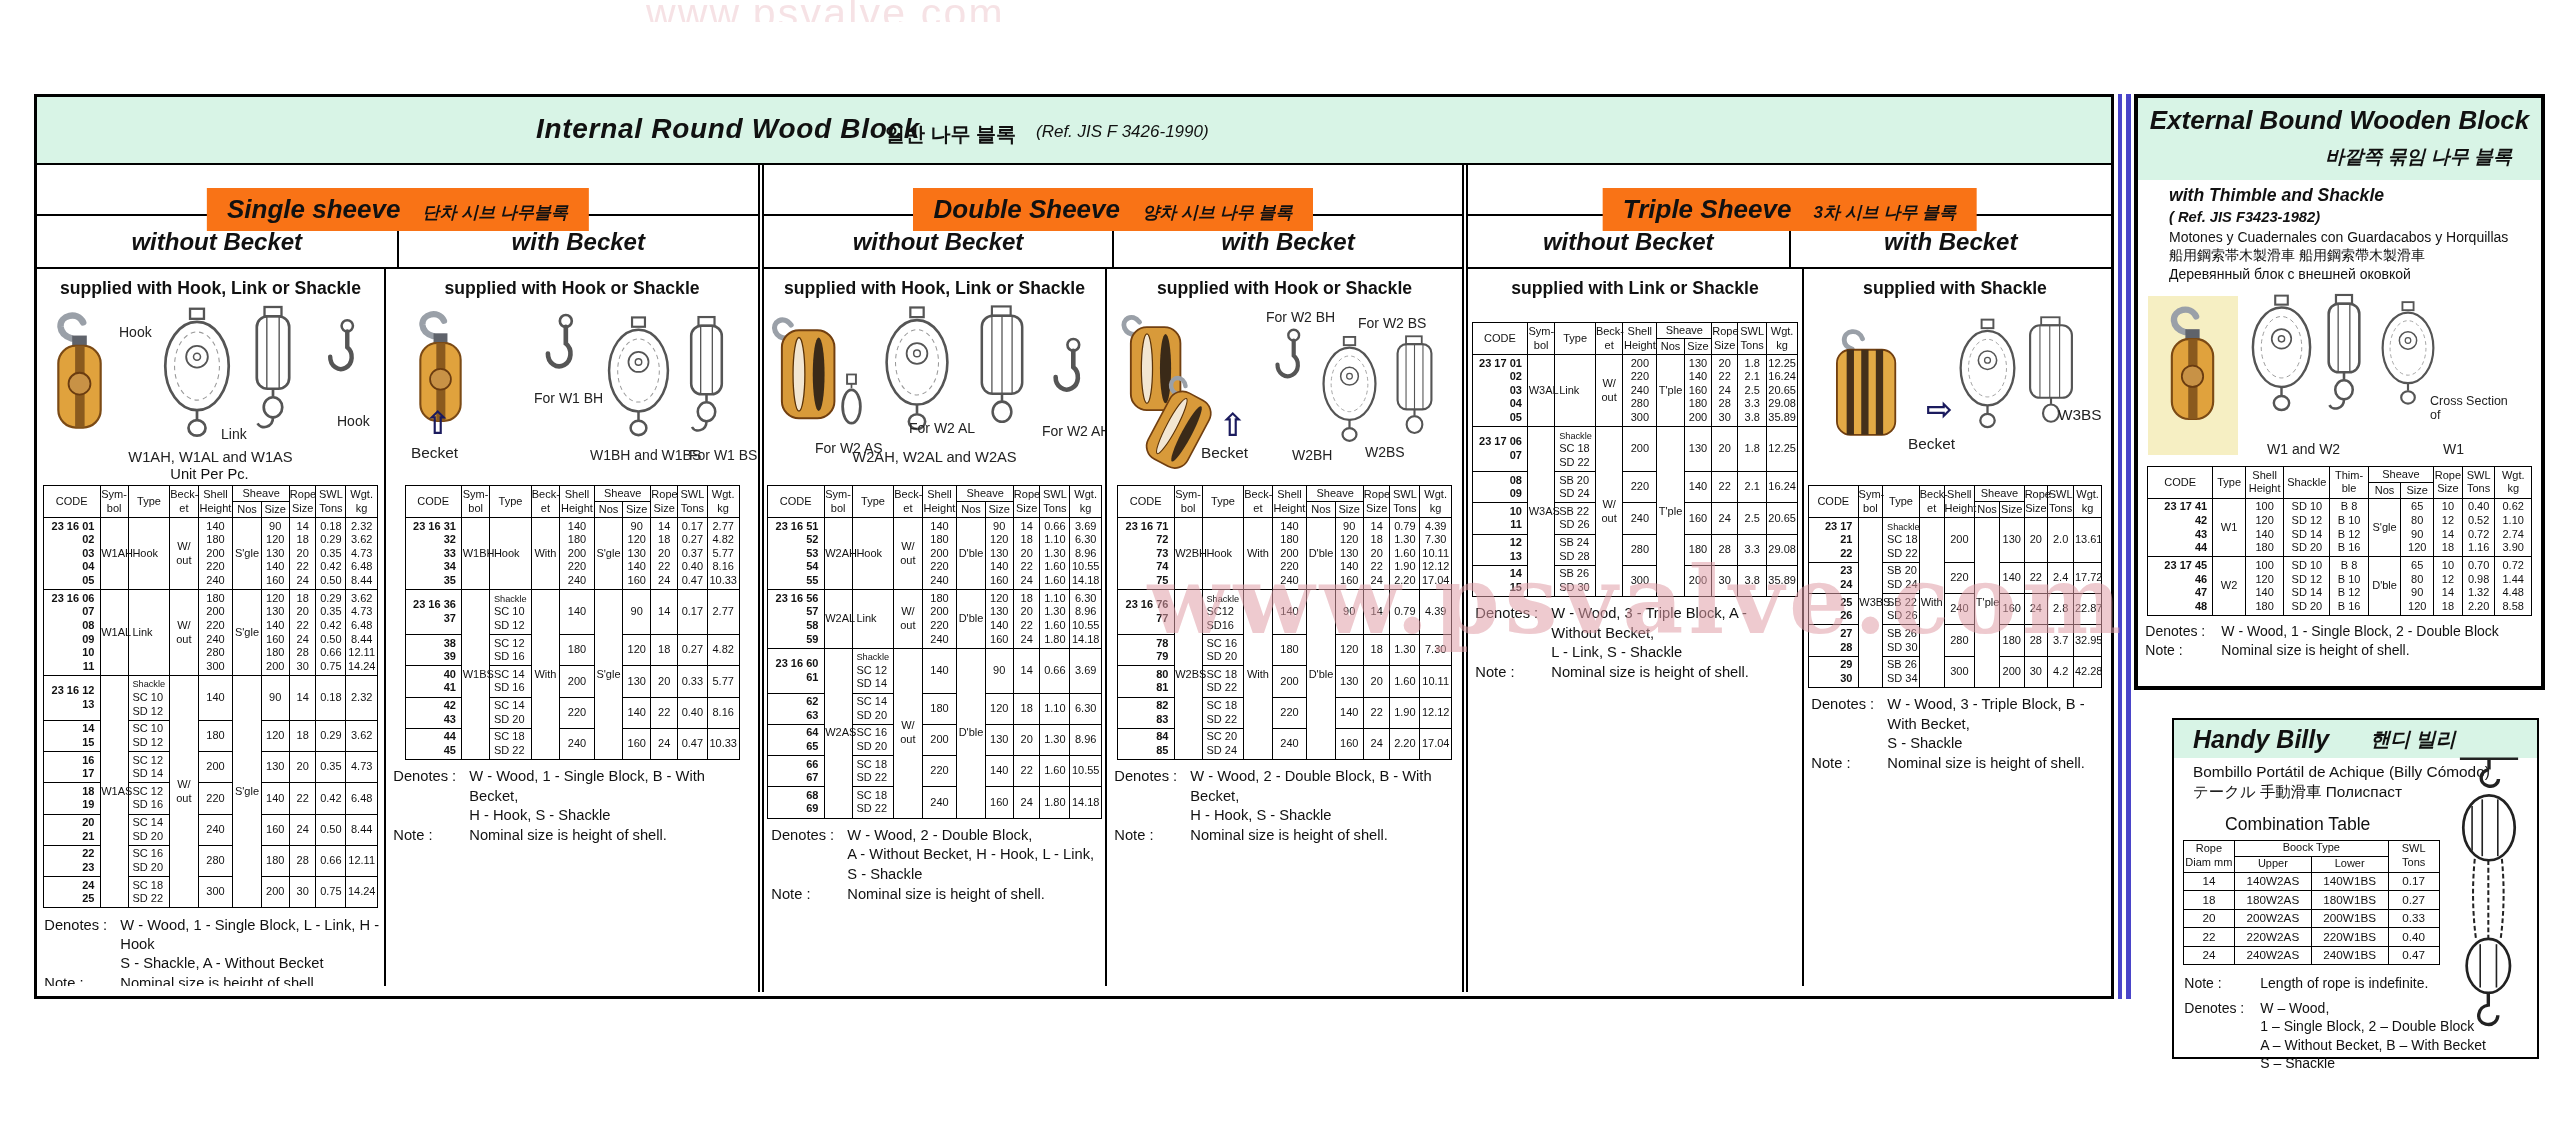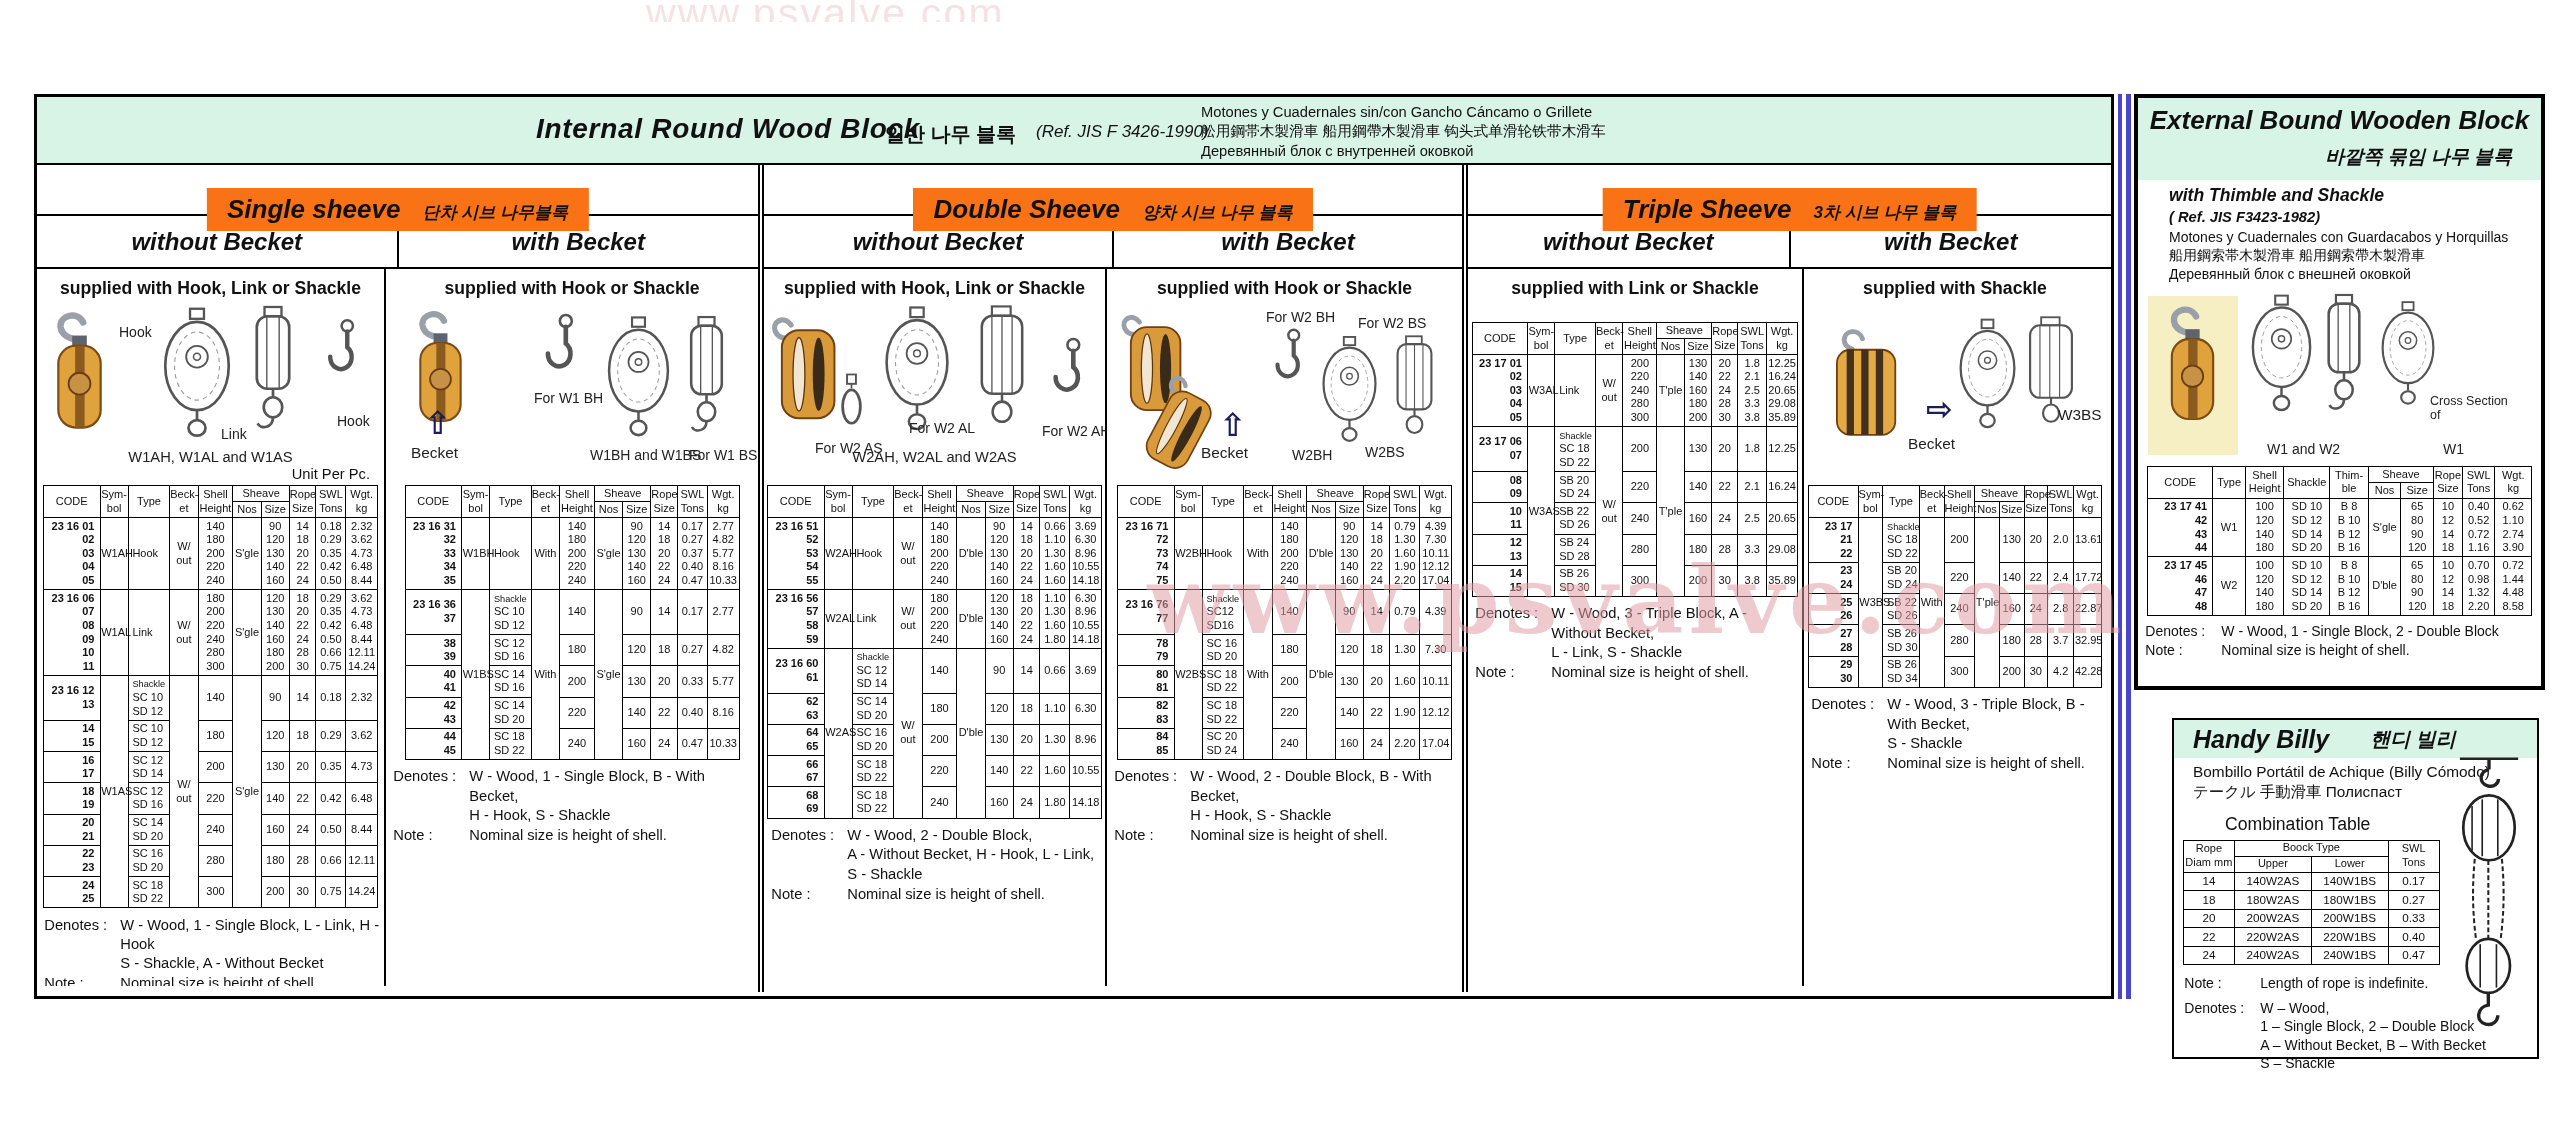--- a/index.html
+++ b/index.html
@@ -34,21 +34,21 @@
   .cols{display:flex;height:717px;overflow:hidden}
   .colA,.colB{position:relative;height:100%;overflow:hidden}
   .colA{border-right:2.2px solid #000}
   .sec1 .colA{width:349px}.sec1 .colB{width:372px}
   .sec2 .colA{width:343px}.sec2 .colB{width:355px}
   .sec3 .colA{width:336px}.sec3 .colB{width:302px}
   .supplied{text-align:center;font-size:17.6px;font-weight:bold;padding-top:8.8px;height:34px}
   .illus{position:relative;height:163px}
   .ilab{position:absolute;font-size:14px;color:#222;white-space:nowrap}
   .icap{position:absolute;left:0;right:0;bottom:1.5px;text-align:center;font-size:14.7px;color:#222}
-  .unitlab{font-size:14.7px;text-align:right;padding-right:14px;height:19px}
+  .unitlab{font-size:14.7px;text-align:center;padding-right:2px;height:19px}
   .sp26{height:19px}
 
   
   table{border-collapse:collapse;table-layout:fixed;background:#fff}
   .blocktable{width:335px;margin:0 auto;font-size:11px}
   .sec3 .colA .blocktable{width:326px}
   .sec3 .colB .blocktable{width:294px}
   th,td{border:1.2px solid #000;text-align:center;vertical-align:middle;padding:1.5px 0.7px;line-height:1.24}
   thead th{font-weight:normal;font-size:11px;white-space:pre-line;border-bottom:1.5px solid #000;padding:0.7px 0}
   td.code{text-align:right;padding-right:5.1px;font-weight:bold}
@@ -191,25 +191,20 @@
 <div class="page">
 
   <div class="wm-top">www.psvalve.com</div>
 
 
   <div class="main">
     <div class="ir-head">
       <span class="ir-title">Internal Round  Wood Block</span>
       <span class="ir-ko">일반 나무 블록</span>
       <span class="ir-ref">(Ref. JIS F 3426-1990)</span>
-      <div class="ir-multi">
-        <div>Motones y Cuadernales sin/con Gancho  Cáncamo o Grillete</div>
-        <div>舩用鋼帯木製滑車  船用鋼帶木製滑車  钩头式单滑轮铁带木滑车</div>
-        <div>Деревянный блок с внутренней оковкой</div>
-      </div>
     </div>
 
     <div class="sections">
 
       <div class="sec sec1">
         <div class="sec-title-row">
           <span class="sec-band">
             <span class="en">Single sheeve</span>
             <span class="ko">단차 시브 나무블록</span>
           </span>

